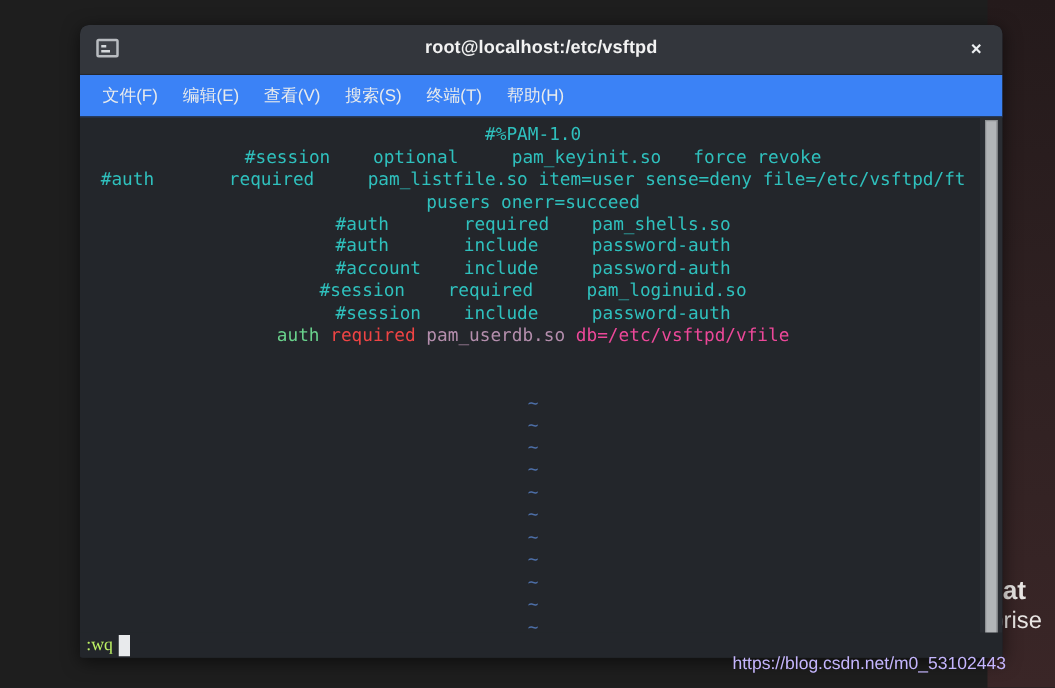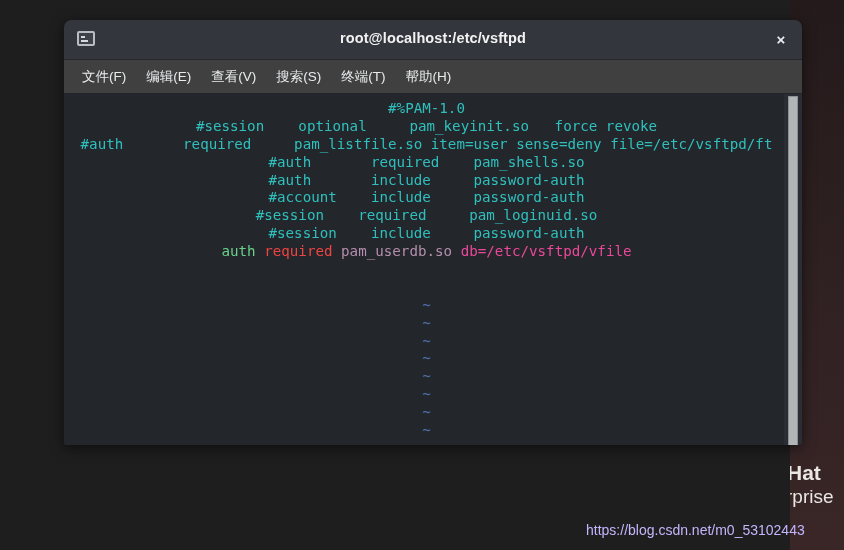--- a/index.html
+++ b/index.html
@@ -52,21 +52,21 @@
     margin-left: -4px;
     margin-top: 2px;
   }
 
   
   #terminal-window {
     position: absolute;
     left: 64px;
     top: 20px;
     width: 738px;
-    height: 425px;
+    height: 506px;
     border-radius: 7px 7px 2px 2px;
     box-shadow: 0 3px 14px rgba(0,0,0,0.55);
     overflow: hidden;
     background: #22242a;
   }
 
   
   #titlebar {
     position: relative;
     height: 39px;
@@ -123,21 +123,21 @@
     font-size: 15px;
     font-weight: bold;
     line-height: 22px;
     text-align: center;
     cursor: pointer;
   }
 
   
   #menubar {
     height: 33px;
-    background: #404040;
+    background: #3b82f6;
     border-bottom: 1px solid #222428;
     display: flex;
     align-items: center;
     padding-left: 10px;
   }
   .menu-item {
     color: #e9ebec;
     font-size: 13.5px;
     padding: 3px 8px;
     margin-right: 4px;
@@ -264,20 +264,21 @@
         <div class="menu-item">搜索(S)</div>
         <div class="menu-item">终端(T)</div>
         <div class="menu-item">帮助(H)</div>
       </div>
 
     <div id="terminal-body">
       <div id="text-area">
           <div class="code-line"><span class="tok-comment">#%PAM-1.0</span></div>
           <div class="code-line"><span class="tok-comment">#session    optional     pam_keyinit.so   force revoke</span></div>
           <div class="code-line"><span class="tok-comment">#auth       required     pam_listfile.so item=user sense=deny file=/etc/vsftpd/ft</span></div>
+          <div class="code-line"><span class="tok-comment">pusers onerr=succeed</span></div>
           <div class="code-line"><span class="tok-comment">#auth       required    pam_shells.so</span></div>
           <div class="code-line"><span class="tok-comment">#auth       include     password-auth</span></div>
           <div class="code-line"><span class="tok-comment">#account    include     password-auth</span></div>
           <div class="code-line"><span class="tok-comment">#session    required     pam_loginuid.so</span></div>
           <div class="code-line"><span class="tok-comment">#session    include     password-auth</span></div>
           <div class="code-line"><span class="tok-kw">auth</span> <span class="tok-req">required</span> <span class="tok-mod">pam_userdb.so</span> <span class="tok-plain">db=/etc/vsftpd/vfile</span></div>
           <div class="code-line blank-line">&nbsp;</div>
           <div class="code-line blank-line">&nbsp;</div>
           <div class="code-line"><span class="tok-tilde">~</span></div>
           <div class="code-line"><span class="tok-tilde">~</span></div>

